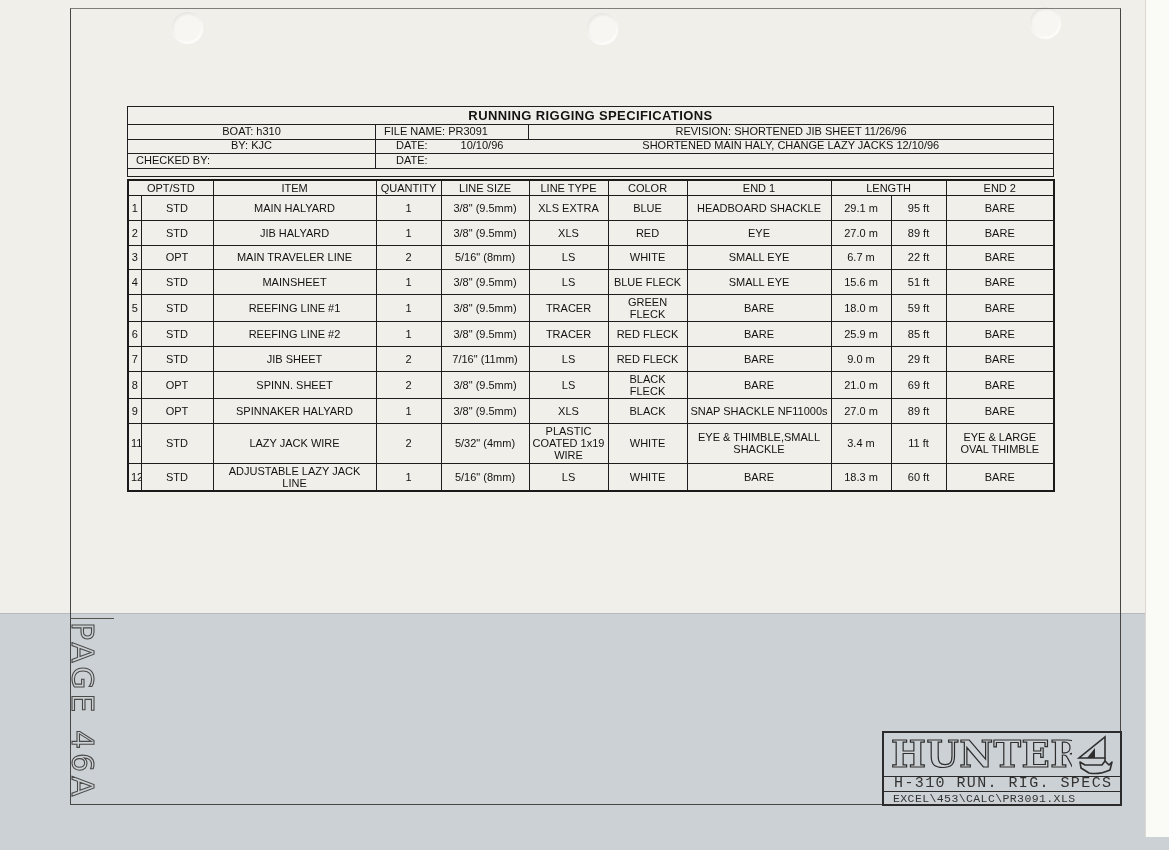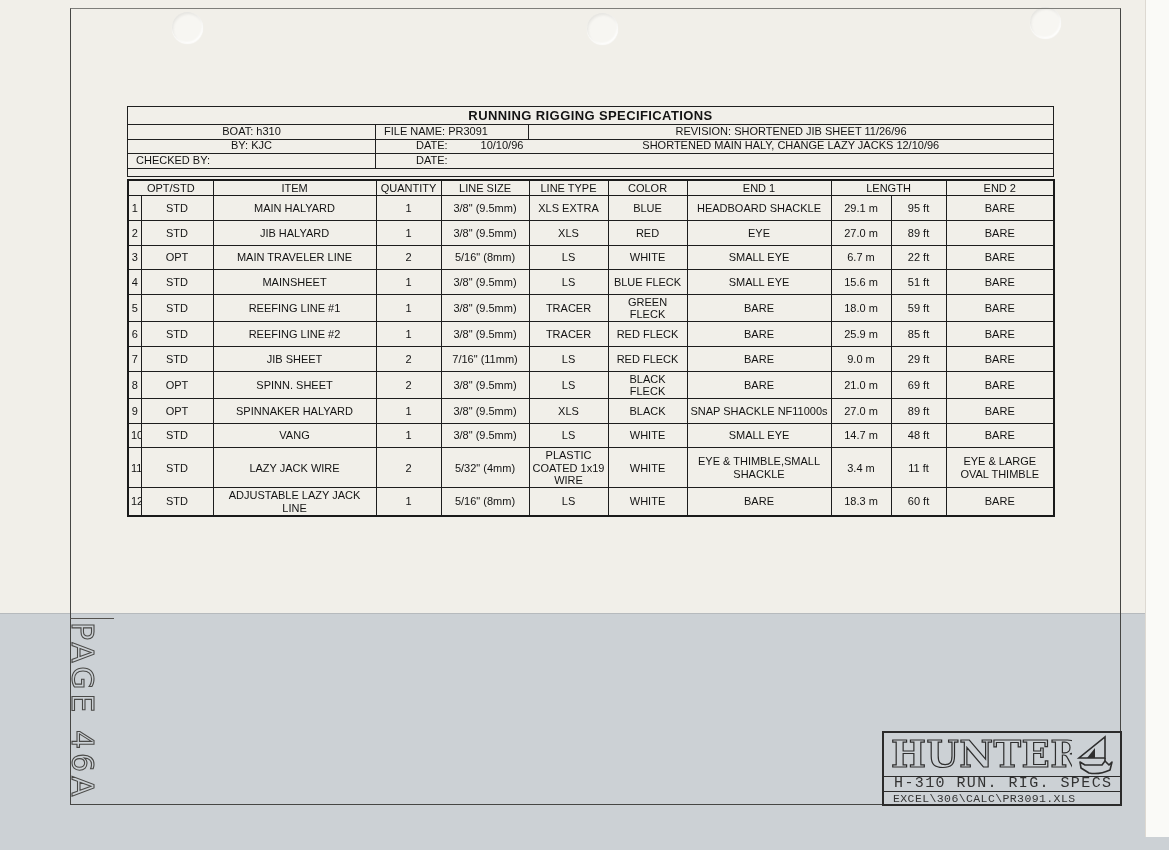--- a/index.html
+++ b/index.html
@@ -47,21 +47,21 @@
   }
   table.info td.title-cell {
     height:18px; text-align:center; font-weight:bold;
     font-size:13px; letter-spacing:0.4px;
   }
   table.info td.cen { text-align:center; }
   table.info td.lft { text-align:left; padding-left:8px; }
   table.info td.nr { border-right:none; text-align:left; }
   table.info td.nl { border-left:none; text-align:center; }
   table.info td.spacer { height:8px; border-bottom:1.6px solid #1f1f1f; }
-  .dl { display:inline-block; margin-left:36px; }
+  .dl { display:inline-block; margin-left:16px; }
   .dv { display:inline-block; margin-left:33px; }
 
   
   table.spec {
     position:absolute; left:127px; top:179px; width:926px;
     border-collapse:collapse; table-layout:fixed;
     border:2px solid #1a1a1a;
   }
   table.spec th, table.spec td {
     border:1.3px solid #1d1d1d;
@@ -288,33 +288,20 @@
       <td class="c-item">SPINNAKER HALYARD</td>
       <td class="c-qty">1</td>
       <td class="c-size">3/8" (9.5mm)</td>
       <td class="c-type">XLS</td>
       <td class="c-color">BLACK</td>
       <td class="c-end1">SNAP SHACKLE NF11000s</td>
       <td class="c-m">27.0 m</td>
       <td class="c-ft">89 ft</td>
       <td class="c-end2">BARE</td>
     </tr>
-        <tr>
-      <td class="c-num">10</td>
-      <td class="c-opt">STD</td>
-      <td class="c-item">VANG</td>
-      <td class="c-qty">1</td>
-      <td class="c-size">3/8" (9.5mm)</td>
-      <td class="c-type">LS</td>
-      <td class="c-color">WHITE</td>
-      <td class="c-end1">SMALL EYE</td>
-      <td class="c-m">14.7 m</td>
-      <td class="c-ft">48 ft</td>
-      <td class="c-end2">BARE</td>
-    </tr>
         <tr class="tall">
       <td class="c-num">11</td>
       <td class="c-opt">STD</td>
       <td class="c-item">LAZY JACK WIRE</td>
       <td class="c-qty">2</td>
       <td class="c-size">5/32" (4mm)</td>
       <td class="c-type">PLASTIC COATED 1x19 WIRE</td>
       <td class="c-color">WHITE</td>
       <td class="c-end1">EYE &amp; THIMBLE,SMALL SHACKLE</td>
       <td class="c-m">3.4 m</td>
@@ -348,15 +335,15 @@
         <text x="1" y="33" font-family="DejaVu Serif, serif" font-weight="bold" font-size="37" letter-spacing="0.5" fill="none" stroke="#2e2e2e" stroke-width="1.2">HUNTER</text>
       </svg>
       <svg width="46" height="42" viewBox="0 0 46 42">
         <path d="M33 3 L33 24 L7 24 Z" fill="none" stroke="#2e2e2e" stroke-width="1.6"></path>
         <path d="M15 24 L23 14 L23 24 Z" fill="#2e2e2e"></path>
         <path d="M33 24 L33 28" stroke="#2e2e2e" stroke-width="1.6"></path>
         <path d="M8 28 L13 31 L30 31 L33 27 L37 31 L40 28 L38 36 Q27 41 17 39 L9 34 Z" fill="none" stroke="#2e2e2e" stroke-width="1.6" stroke-linejoin="round"></path>
       </svg>
     </div>
     <div class="logorow2">H-310 RUN. RIG. SPECS</div>
-    <div class="logorow3">EXCEL\306\CALC\PR3091.XLS</div>
+    <div class="logorow3">EXCEL\453\CALC\PR3091.XLS</div>
   </div>
 </div>
 
 </body></html>

